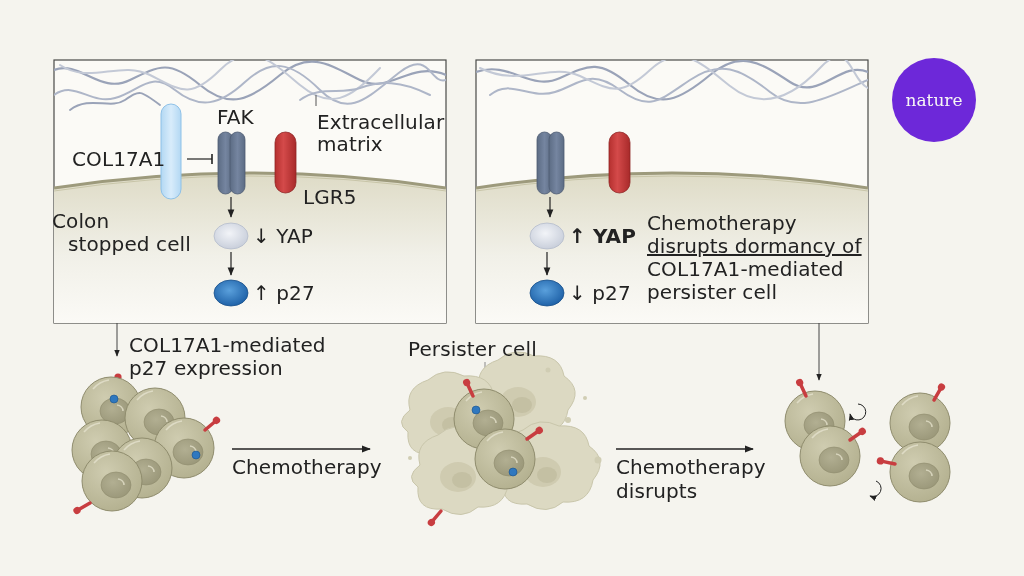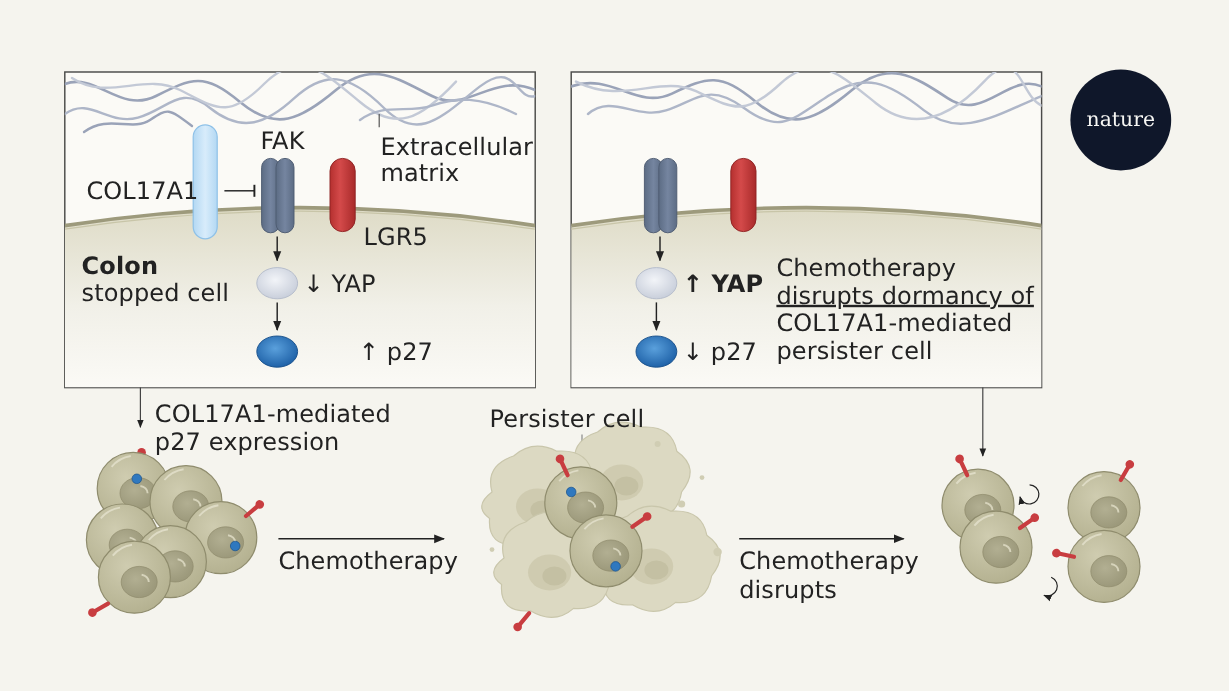--- a/index.html
+++ b/index.html
@@ -1,19 +1,19 @@
 <!DOCTYPE html>
 <html><head>
 <meta charset="utf-8">
 <style>
   html, body { margin: 0; padding: 0; }
   body { width: 1024px; height: 576px; background: #f5f4ee; position: relative; overflow: hidden; font-family: "DejaVu Sans", sans-serif; color: #222; }
   svg { position: absolute; left: 0; top: 0; }
   .lbl { position: absolute; font-size: 20px; line-height: 20px; color: #222; white-space: nowrap; letter-spacing: 0.1px; }
-  .logo { position: absolute; left: 892px; top: 58px; width: 84px; height: 84px; border-radius: 50%; background: #0f172a; color: #f7f7f4; font-family: "DejaVu Serif", serif; font-size: 17px; display: flex; align-items: center; justify-content: center; }
+  .logo { position: absolute; left: 892px; top: 58px; width: 84px; height: 84px; border-radius: 50%; background: #6d28d9; color: #f7f7f4; font-family: "DejaVu Serif", serif; font-size: 17px; display: flex; align-items: center; justify-content: center; }
 </style>
 </head>
 <body>
 
 <svg width="1024" height="576" viewBox="0 0 1024 576">
   <defs>
     <linearGradient id="cyto" x1="0" y1="0" x2="0" y2="1">
       <stop offset="0" stop-color="#dedbc6"></stop>
       <stop offset="0.55" stop-color="#f1f0e8"></stop>
       <stop offset="1" stop-color="#fbfaf6"></stop>
@@ -180,24 +180,24 @@
   </g>
 </svg>
 
 <div class="logo">nature</div>
 
 <div class="lbl" style="left:72px;top:149px;">COL17A1</div>
 <div class="lbl" style="left:217px;top:107px;">FAK</div>
 <div class="lbl" style="left:317px;top:112px;">Extracellular</div>
 <div class="lbl" style="left:317px;top:134px;">matrix</div>
 <div class="lbl" style="left:303px;top:187px;">LGR5</div>
-<div class="lbl" style="left:68px;top:211px;font-weight:bold;">Colon</div>
+<div class="lbl" style="left:52px;top:211px;">Colon</div>
 <div class="lbl" style="left:68px;top:234px;">stopped cell</div>
 <div class="lbl" style="left:253px;top:226px;">↓ YAP</div>
-<div class="lbl" style="left:253px;top:283px;margin-left:46px;">↑ p27</div>
+<div class="lbl" style="left:253px;top:283px;">↑ p27</div>
 
 <div class="lbl" style="left:569px;top:226px;font-weight:bold;">↑ YAP</div>
 <div class="lbl" style="left:569px;top:283px;">↓ p27</div>
 <div class="lbl" style="left:647px;top:213px;">Chemotherapy</div>
 <div class="lbl" style="left:647px;top:236px;text-decoration:underline;">disrupts dormancy of</div>
 <div class="lbl" style="left:647px;top:259px;">COL17A1-mediated</div>
 <div class="lbl" style="left:647px;top:282px;">persister cell</div>
 
 <div class="lbl" style="left:129px;top:335px;">COL17A1-mediated</div>
 <div class="lbl" style="left:129px;top:358px;">p27 expression</div>

